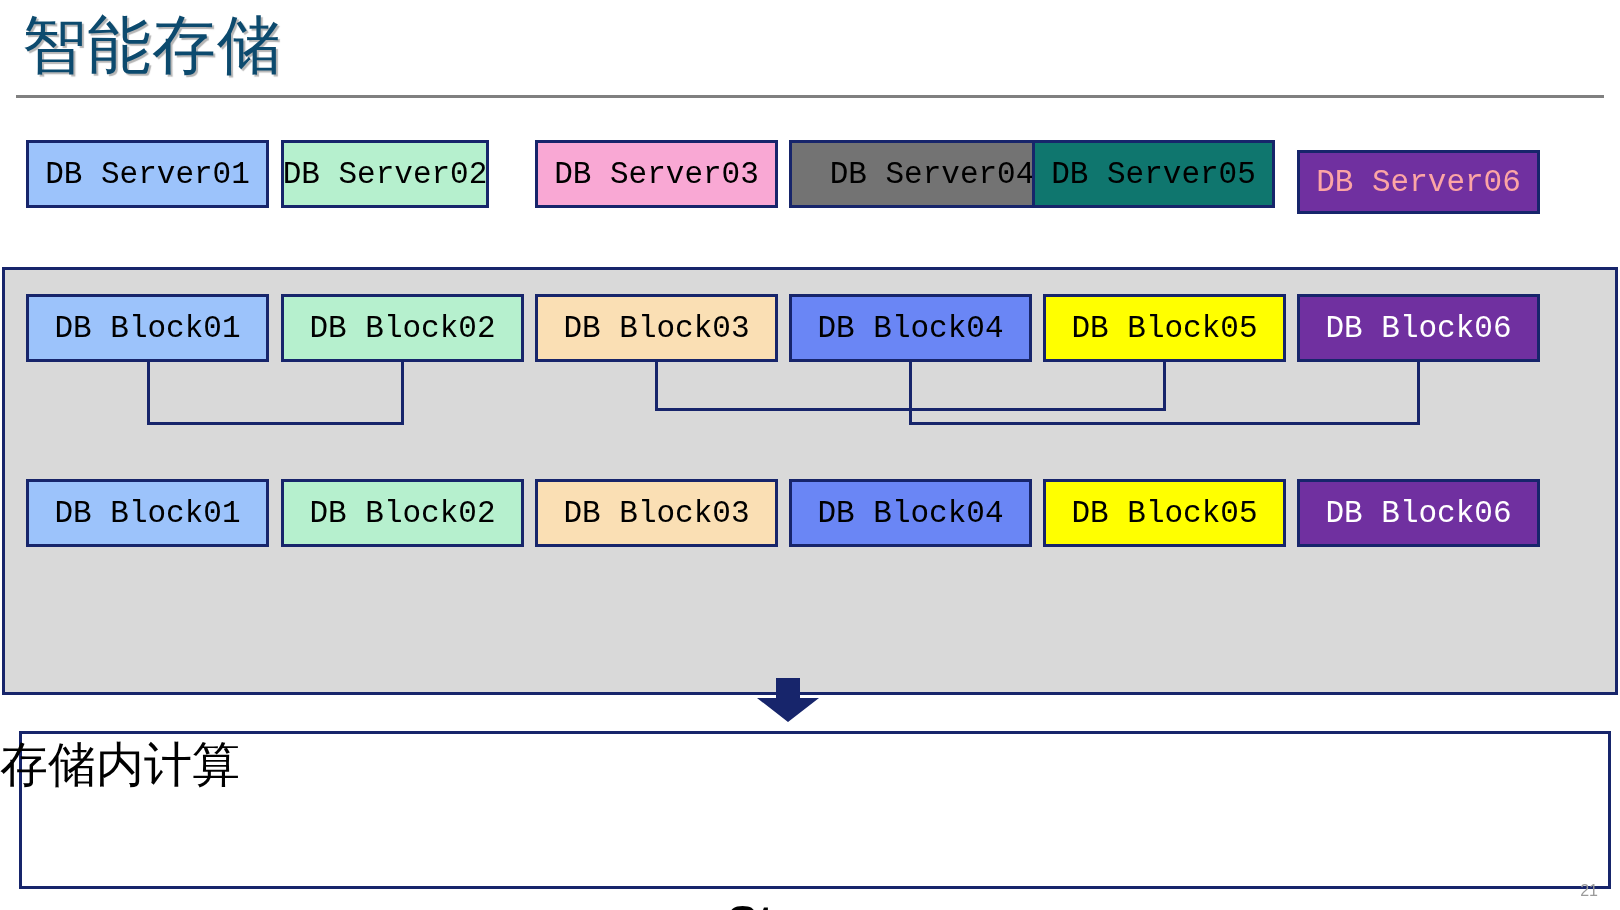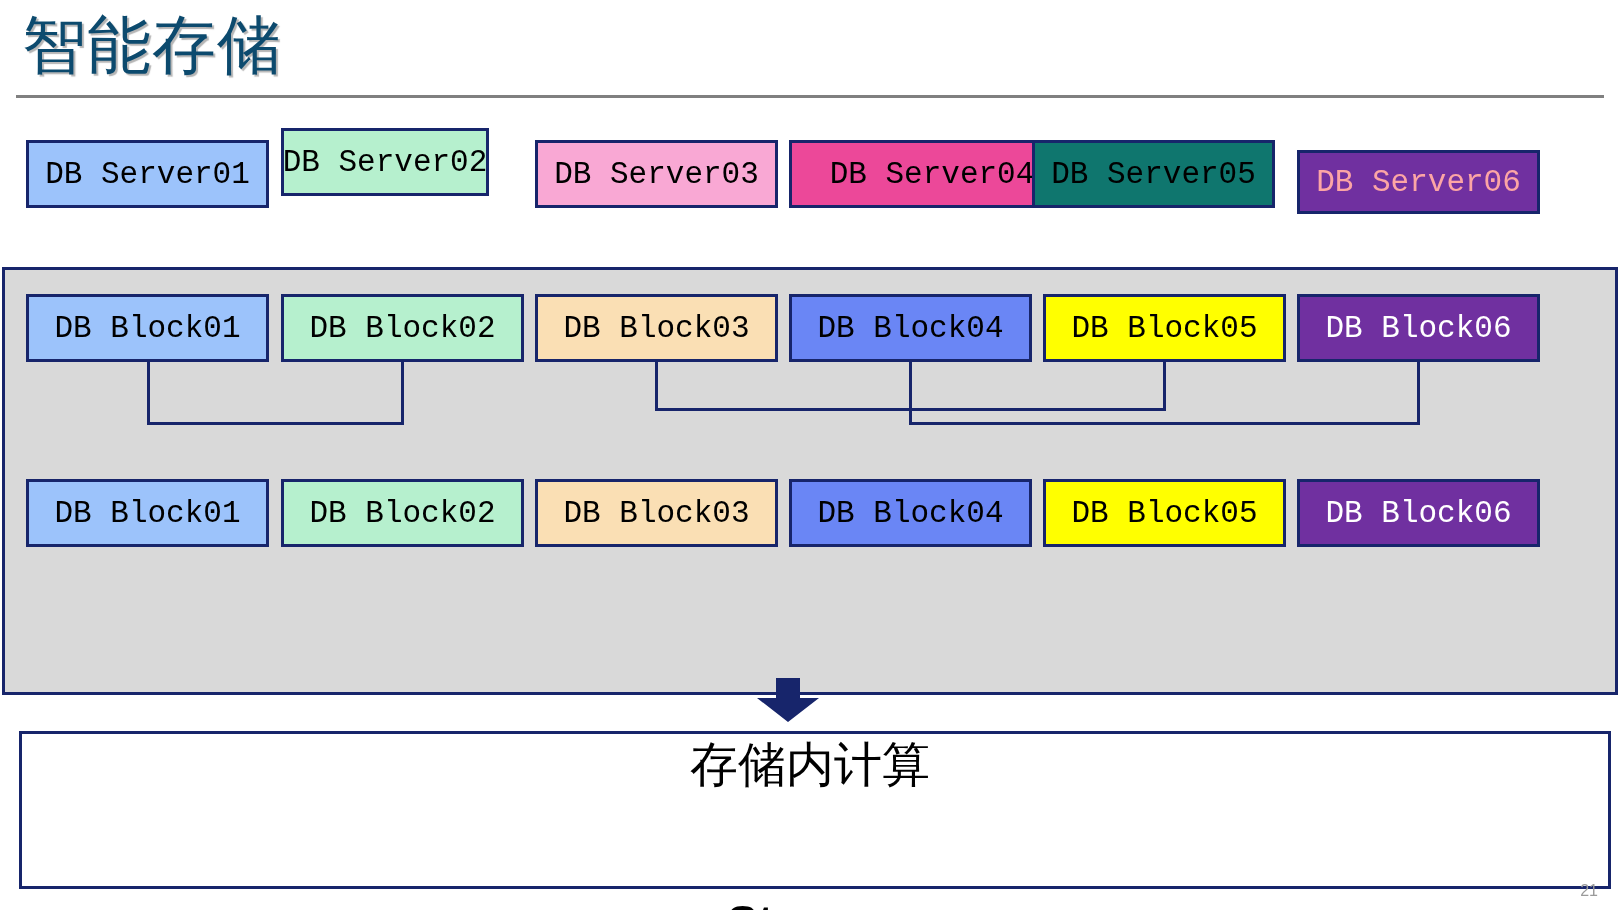--- a/index.html
+++ b/index.html
@@ -103,21 +103,21 @@
     font-weight: bold;
     color: #000000;
   }
 
   
   #caption {
     position: absolute;
     left: 0;
     top: 735px;
     width: 1620px;
-    text-align: center;
+    text-align: left;
     font-size: 48px;
     line-height: 1.25;
     color: #000000;
   }
   #caption div { display: block; }
 
   
   #page-number {
     position: absolute;
     right: 22px;
@@ -150,27 +150,27 @@
 
 <div id="caption">
   <div>存储内计算</div>
 </div>
 
 <div id="page-number">21</div>
 
 <div class="node" style="left: 26px; top: 140px; width: 243px; height: 68px; background: rgb(156, 195, 251); color: rgb(0, 0, 0);">
     <span>DB Server01</span>
   </div>
-<div class="node" style="left: 281px; top: 128px; width: 208px; height: 68px; background: rgb(182, 240, 206); color: rgb(0, 0, 0);">
+<div class="node" style="left: 281px; top: 140px; width: 208px; height: 68px; background: rgb(182, 240, 206); color: rgb(0, 0, 0);">
     <span>DB Server02</span>
   </div>
 <div class="node" style="left: 535px; top: 140px; width: 243px; height: 68px; background: #f9a8d4; color: rgb(0, 0, 0);">
     <span>DB Server03</span>
   </div>
-<div class="node" style="left: 789px; top: 140px; width: 286px; height: 68px; background: #ec4899; color: rgb(0, 0, 0);">
+<div class="node" style="left: 789px; top: 140px; width: 286px; height: 68px; background: #737373; color: rgb(0, 0, 0);">
     <span>DB Server04</span>
   </div>
 <div class="node" style="left: 1032px; top: 140px; width: 243px; height: 68px; background: #0f766e; color: rgb(0, 0, 0);">
     <span>DB Server05</span>
   </div>
 <div class="node" style="left: 1297px; top: 150px; width: 243px; height: 64px; background: rgb(112, 48, 160); color: #fca5a5;">
     <span>DB Server06</span>
   </div>
 <div class="node" style="left: 26px; top: 294px; width: 243px; height: 68px; background: rgb(156, 195, 251); color: rgb(0, 0, 0); z-index: 5;">
     <span>DB Block01</span>

